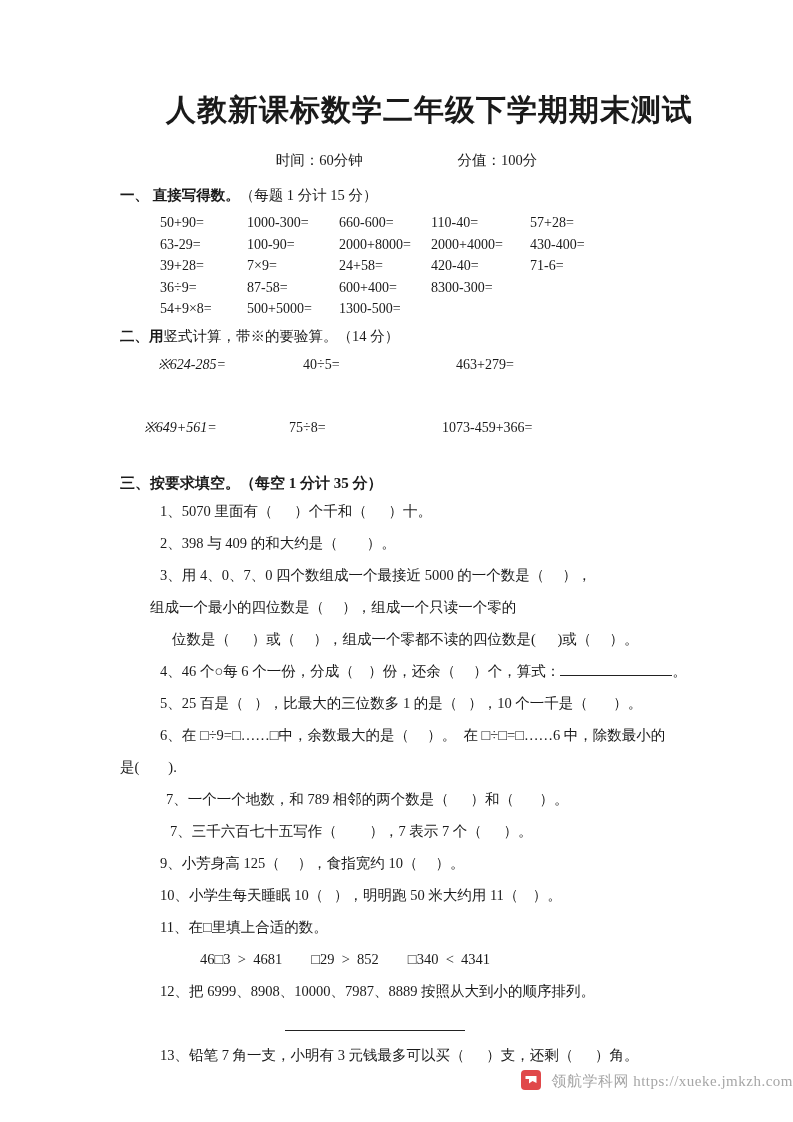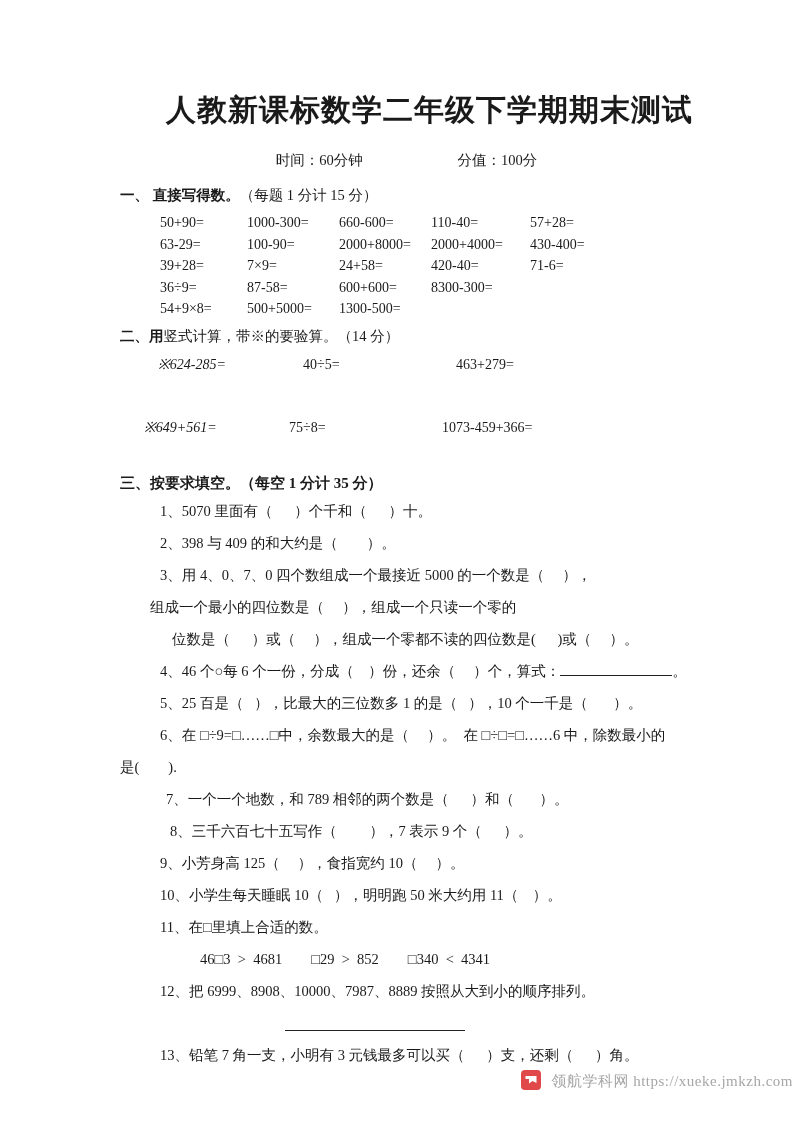--- a/index.html
+++ b/index.html
@@ -84,21 +84,21 @@
     <div class="calc-row">
       <span class="calc-cell" data-bind="section_one.rows.0.0">50+90=</span><span class="calc-cell" data-bind="section_one.rows.0.1">1000-300=</span><span class="calc-cell" data-bind="section_one.rows.0.2">660-600=</span><span class="calc-cell" data-bind="section_one.rows.0.3">110-40=</span><span class="calc-cell" data-bind="section_one.rows.0.4">57+28=</span>
     </div>
     <div class="calc-row">
       <span class="calc-cell" data-bind="section_one.rows.1.0">63-29=</span><span class="calc-cell" data-bind="section_one.rows.1.1">100-90=</span><span class="calc-cell" data-bind="section_one.rows.1.2">2000+8000=</span><span class="calc-cell" data-bind="section_one.rows.1.3">2000+4000=</span><span class="calc-cell" data-bind="section_one.rows.1.4">430-400=</span>
     </div>
     <div class="calc-row">
       <span class="calc-cell" data-bind="section_one.rows.2.0">39+28=</span><span class="calc-cell" data-bind="section_one.rows.2.1">7×9=</span><span class="calc-cell" data-bind="section_one.rows.2.2">24+58=</span><span class="calc-cell" data-bind="section_one.rows.2.3">420-40=</span><span class="calc-cell" data-bind="section_one.rows.2.4">71-6=</span>
     </div>
     <div class="calc-row">
-      <span class="calc-cell" data-bind="section_one.rows.3.0">36÷9=</span><span class="calc-cell" data-bind="section_one.rows.3.1">87-58=</span><span class="calc-cell" data-bind="section_one.rows.3.2">600+600=</span><span class="calc-cell" data-bind="section_one.rows.3.3">8300-300=</span><span class="calc-cell" data-bind="section_one.rows.3.4"></span>
+      <span class="calc-cell" data-bind="section_one.rows.3.0">36÷9=</span><span class="calc-cell" data-bind="section_one.rows.3.1">87-58=</span><span class="calc-cell" data-bind="section_one.rows.3.2">600+400=</span><span class="calc-cell" data-bind="section_one.rows.3.3">8300-300=</span><span class="calc-cell" data-bind="section_one.rows.3.4"></span>
     </div>
     <div class="calc-row">
       <span class="calc-cell" data-bind="section_one.rows.4.0">54+9×8=</span><span class="calc-cell" data-bind="section_one.rows.4.1">500+5000=</span><span class="calc-cell" data-bind="section_one.rows.4.2">1300-500=</span><span class="calc-cell" data-bind="section_one.rows.4.3"></span><span class="calc-cell" data-bind="section_one.rows.4.4"></span>
     </div>
   </div>
 
   <div class="sec-head sec2-head">
     <span class="b" data-bind="section_two.label_bold">二、用</span><span data-bind="section_two.label_rest">竖式计算，带※的要验算。（14 分）</span>
   </div>
 
@@ -115,21 +115,21 @@
     <p class="q" data-bind="section_three.q1">1、5070 里面有（      ）个千和（      ）十。</p>
     <p class="q" data-bind="section_three.q2">2、398 与 409 的和大约是（        ）。</p>
     <p class="q" data-bind="section_three.q3_line1">3、用 4、0、7、0 四个数组成一个最接近 5000 的一个数是（     ），</p>
     <p class="q indent-sm" data-bind="section_three.q3_line2">组成一个最小的四位数是（     ），组成一个只读一个零的</p>
     <p class="q indent-lg" data-bind="section_three.q3_line3">位数是（      ）或（     ），组成一个零都不读的四位数是(      )或（     ）。</p>
     <p class="q"><span data-bind="section_three.q4_text">4、46 个○每 6 个一份，分成（    ）份，还余（     ）个，算式：</span><span class="inline-blank"></span><span data-bind="section_three.q4_period">。</span></p>
     <p class="q" data-bind="section_three.q5">5、25 百是（   ），比最大的三位数多 1 的是（   ），10 个一千是（       ）。</p>
     <p class="q" data-bind="section_three.q6_line1">6、在 □÷9=□……□中，余数最大的是（     ）。  在 □÷□=□……6 中，除数最小的</p>
     <p class="q no-indent" data-bind="section_three.q6_line2">是(        ).</p>
     <p class="q indent-7" data-bind="section_three.q7">7、一个一个地数，和 789 相邻的两个数是（      ）和（       ）。</p>
-    <p class="q indent-8" data-bind="section_three.q8">8、三千六百七十五写作（         ），7 表示 9 个（      ）。</p>
+    <p class="q indent-8" data-bind="section_three.q8">7、三千六百七十五写作（         ），7 表示 7 个（      ）。</p>
     <p class="q" data-bind="section_three.q9">9、小芳身高 125（     ），食指宽约 10（     ）。</p>
     <p class="q" data-bind="section_three.q10">10、小学生每天睡眠 10（   ），明明跑 50 米大约用 11（    ）。</p>
     <p class="q" data-bind="section_three.q11">11、在□里填上合适的数。</p>
     <p class="q values-row" data-bind="section_three.q11_values">46□3  &gt;  4681        □29  &gt;  852        □340  &lt;  4341</p>
     <p class="q" data-bind="section_three.q12">12、把 6999、8908、10000、7987、8889 按照从大到小的顺序排列。</p>
     <div class="answer-line-row">
       <div class="answer-line"></div>
     </div>
     <p class="q" data-bind="section_three.q13">13、铅笔 7 角一支，小明有 3 元钱最多可以买（      ）支，还剩（      ）角。</p>
   </div>

